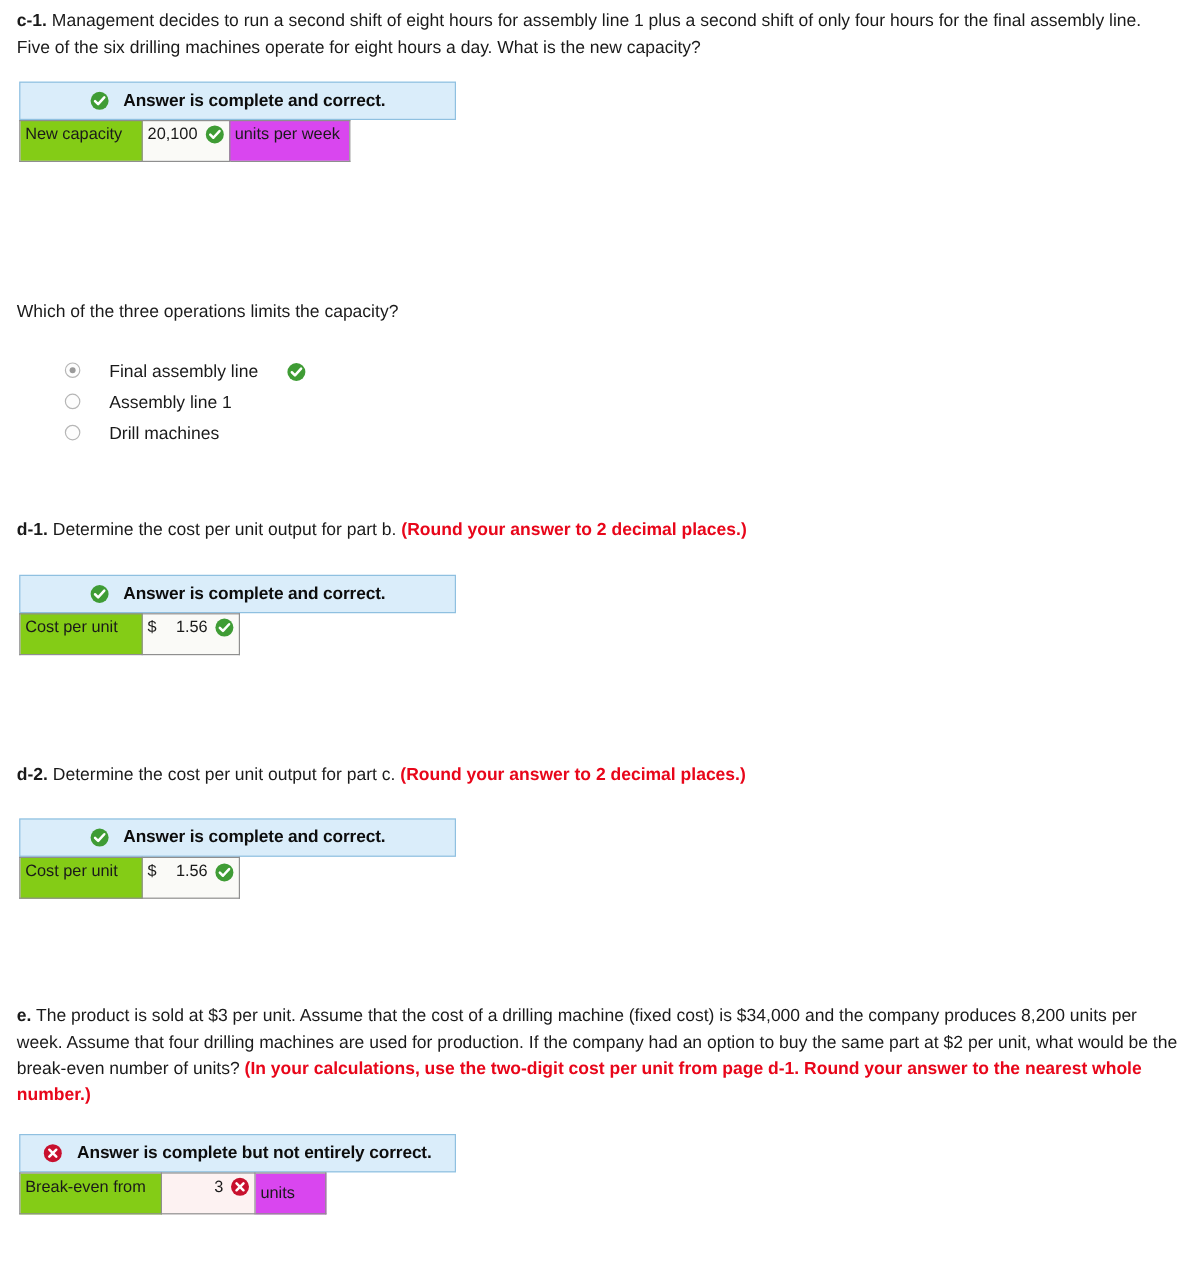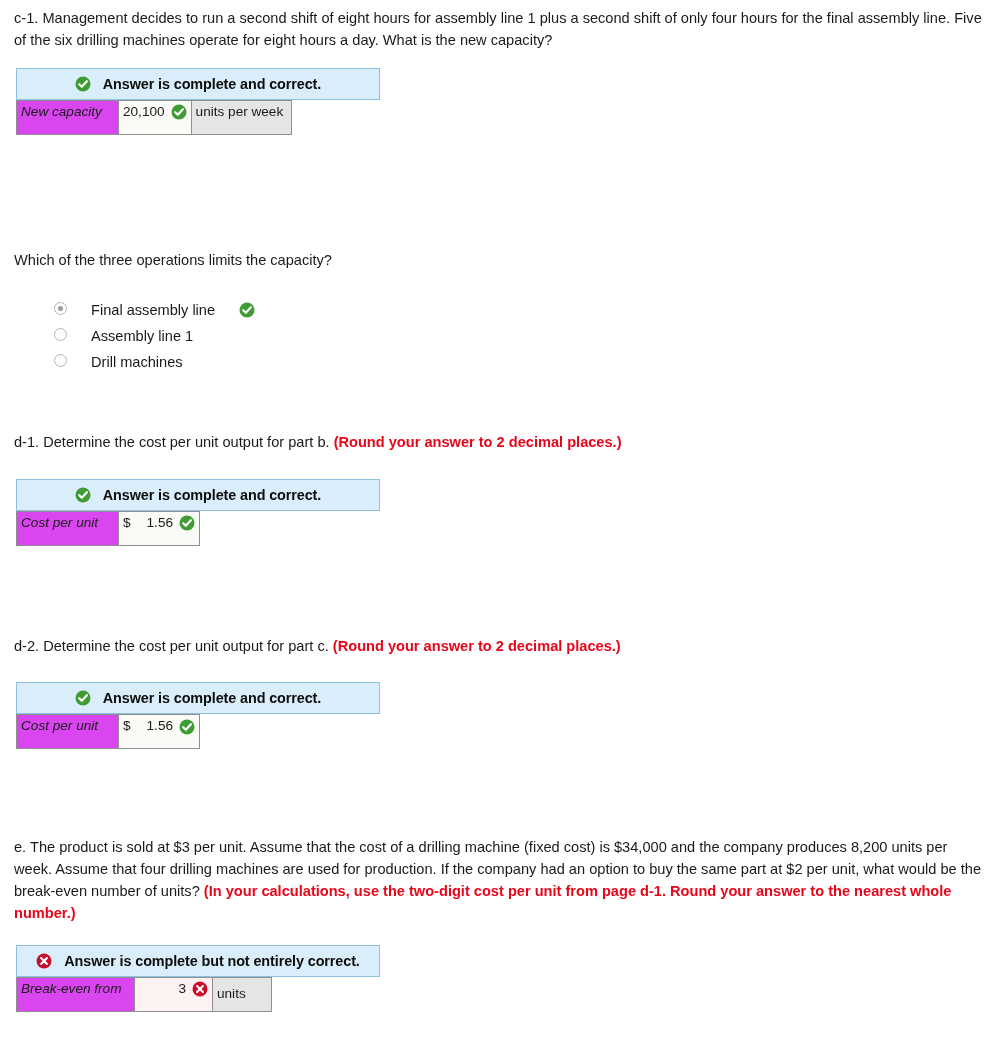--- a/index.html
+++ b/index.html
@@ -20,21 +20,21 @@
     padding: 8px 14px 0 14px;
     box-sizing: border-box;
     width: 996px;
   }
   .qtext {
     line-height: 1.5;
     font-size: 14.6px;
     color: #1a1a1a;
     margin: 0;
   }
-  .qlabel { font-weight: normal; margin-top: 34px; }
+  .qlabel { font-weight: bold; margin-top: 34px; }
   .red-note { color: #e8061a; font-weight: bold; }
 
   .banner {
     width: 364px;
     box-sizing: border-box;
     background: #daedfa;
     border: 1px solid #8fc0e0;
     height: 32px;
     display: flex;
     align-items: center;
@@ -70,37 +70,36 @@
     border: 1px solid #8f8f8f;
     font-size: 13.6px;
     color: #1a1a1a;
     padding: 2px 4px;
     vertical-align: top;
     line-height: 1.35;
     height: 34px;
     box-sizing: border-box;
   }
   td.hdr {
-    background: #d946ef;
+    background: #84cc16;
     color: #1a1a1a;
     white-space: normal;
     word-wrap: break-word;
-    font-style: italic;
   }
   td.val {
     background: #fafaf7;
     vertical-align: middle;
     white-space: nowrap;
   }
   td.val.err {
     background: #fdf2f2;
     text-align: right;
   }
   td.unit {
-    background: #e5e5e5;
+    background: #d946ef;
     vertical-align: top;
     white-space: normal;
   }
   .valwrap {
     display: flex;
     align-items: center;
     gap: 6px;
     justify-content: flex-start;
   }
   .valwrap.right { justify-content: flex-end; }

